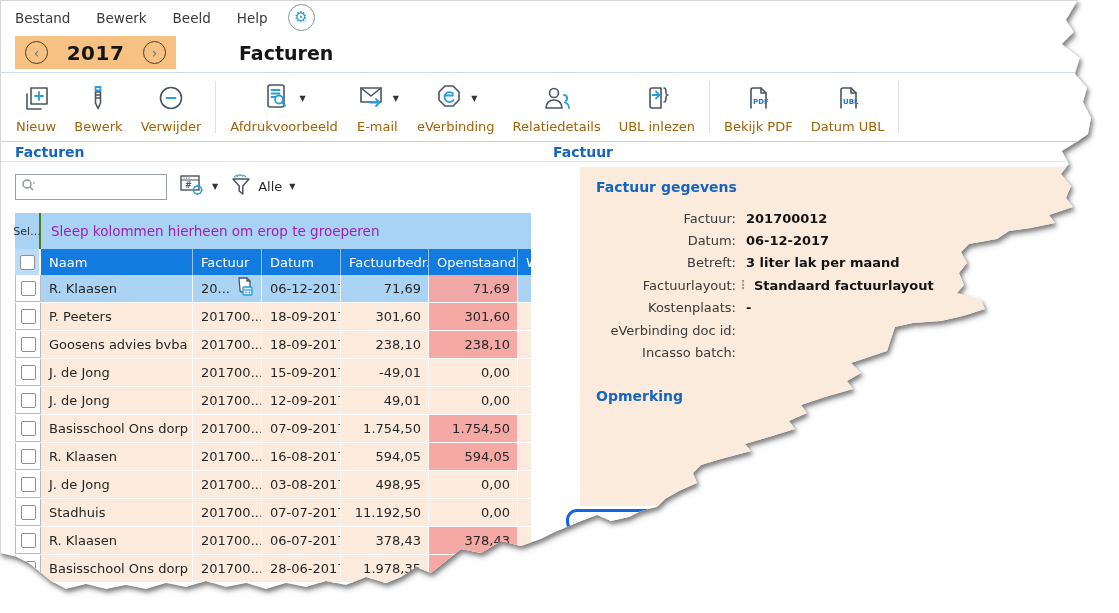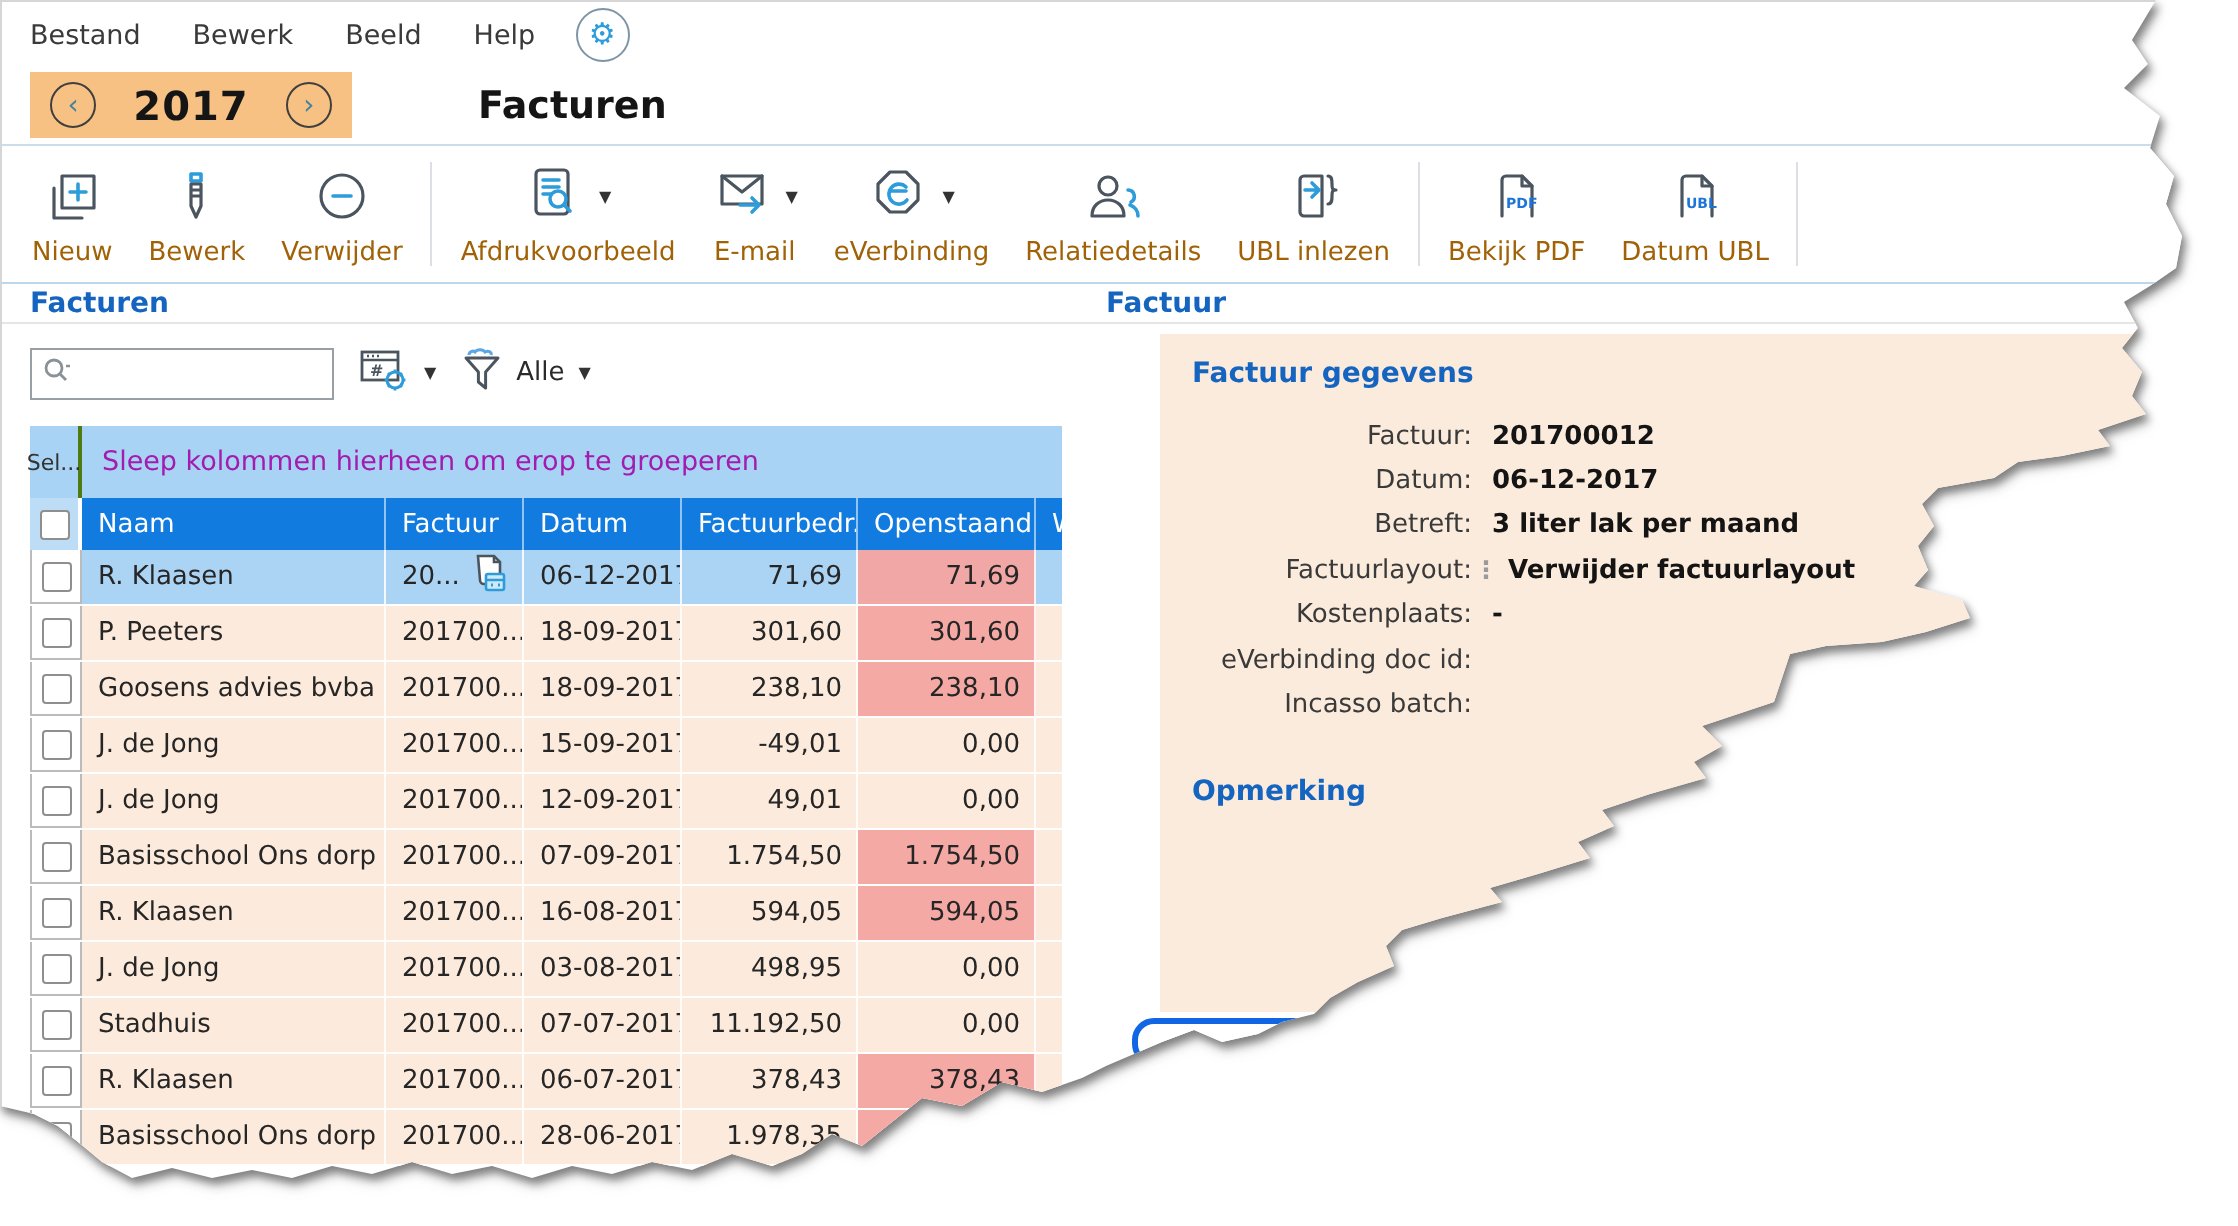--- a/index.html
+++ b/index.html
@@ -454,21 +454,21 @@
             <span class="fvalue">06-12-2017</span>
           </div>
       <div class="frow">
             <span class="flabel">Betreft:</span>
             <span class="fvalue">3 liter lak per maand</span>
           </div>
       <div class="frow">
             <span class="flabel">Factuurlayout:</span>
             <span class="fvalue">
               <span class="grip">⋮</span>
-              <span>Verwijder factuurlayout</span>
+              <span>Standaard factuurlayout</span>
             </span>
           </div>
       <div class="frow">
             <span class="flabel">Kostenplaats:</span>
             <span class="fvalue">-</span>
           </div>
       <div class="frow">
             <span class="flabel">eVerbinding doc id:</span>
             <span class="fvalue"></span>
           </div>

